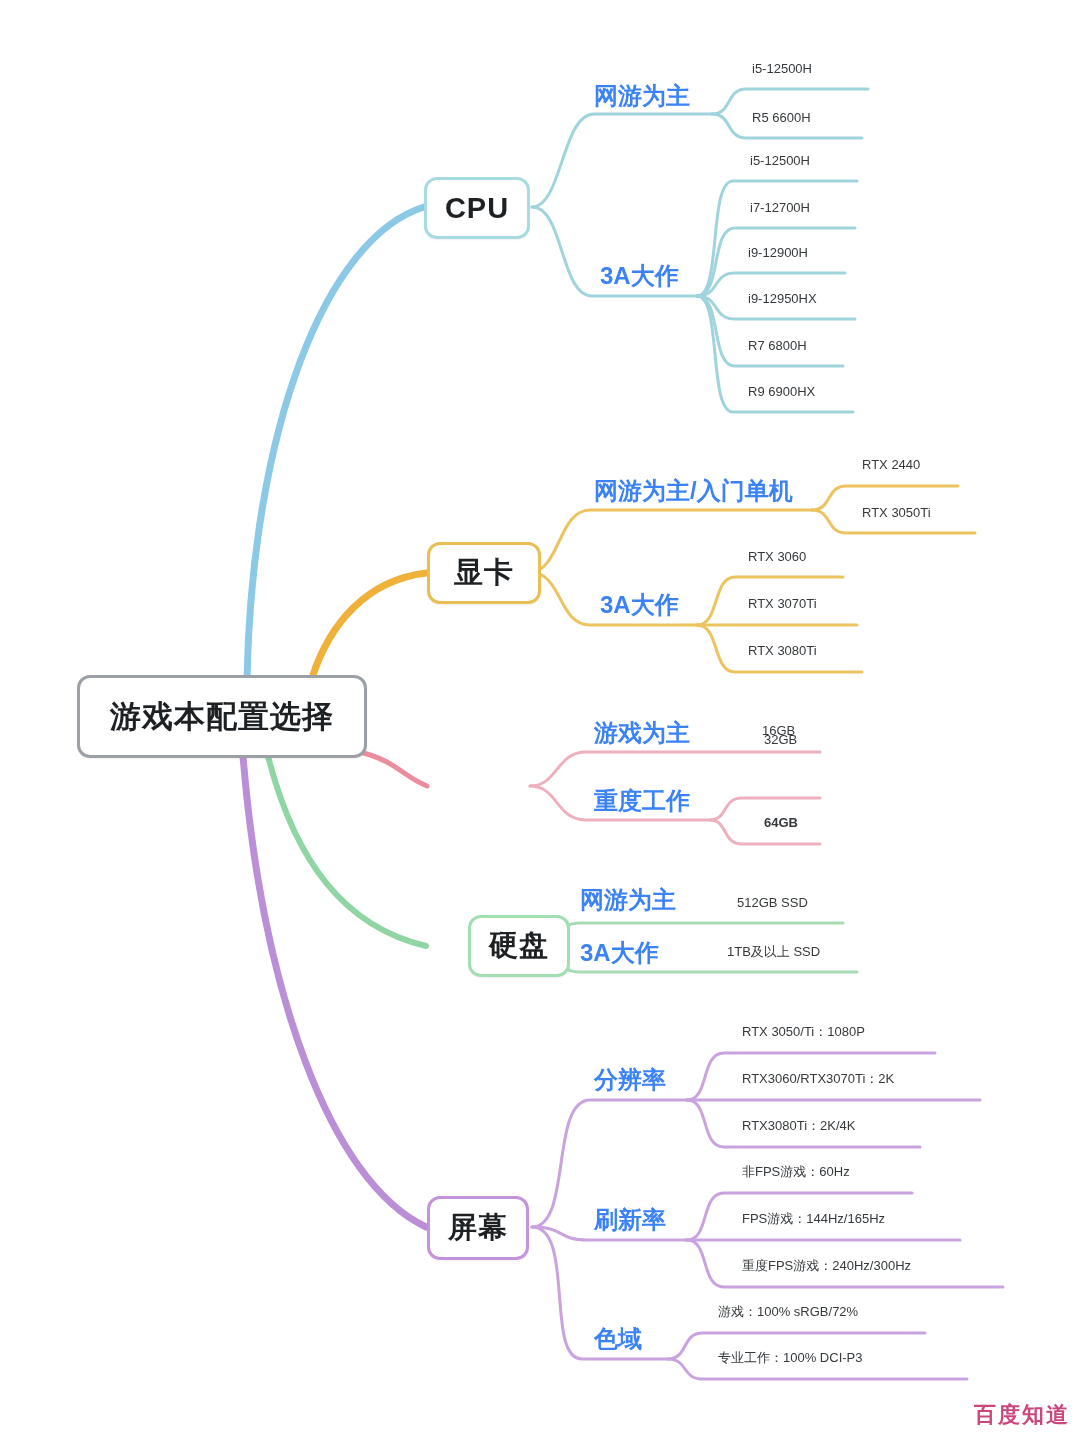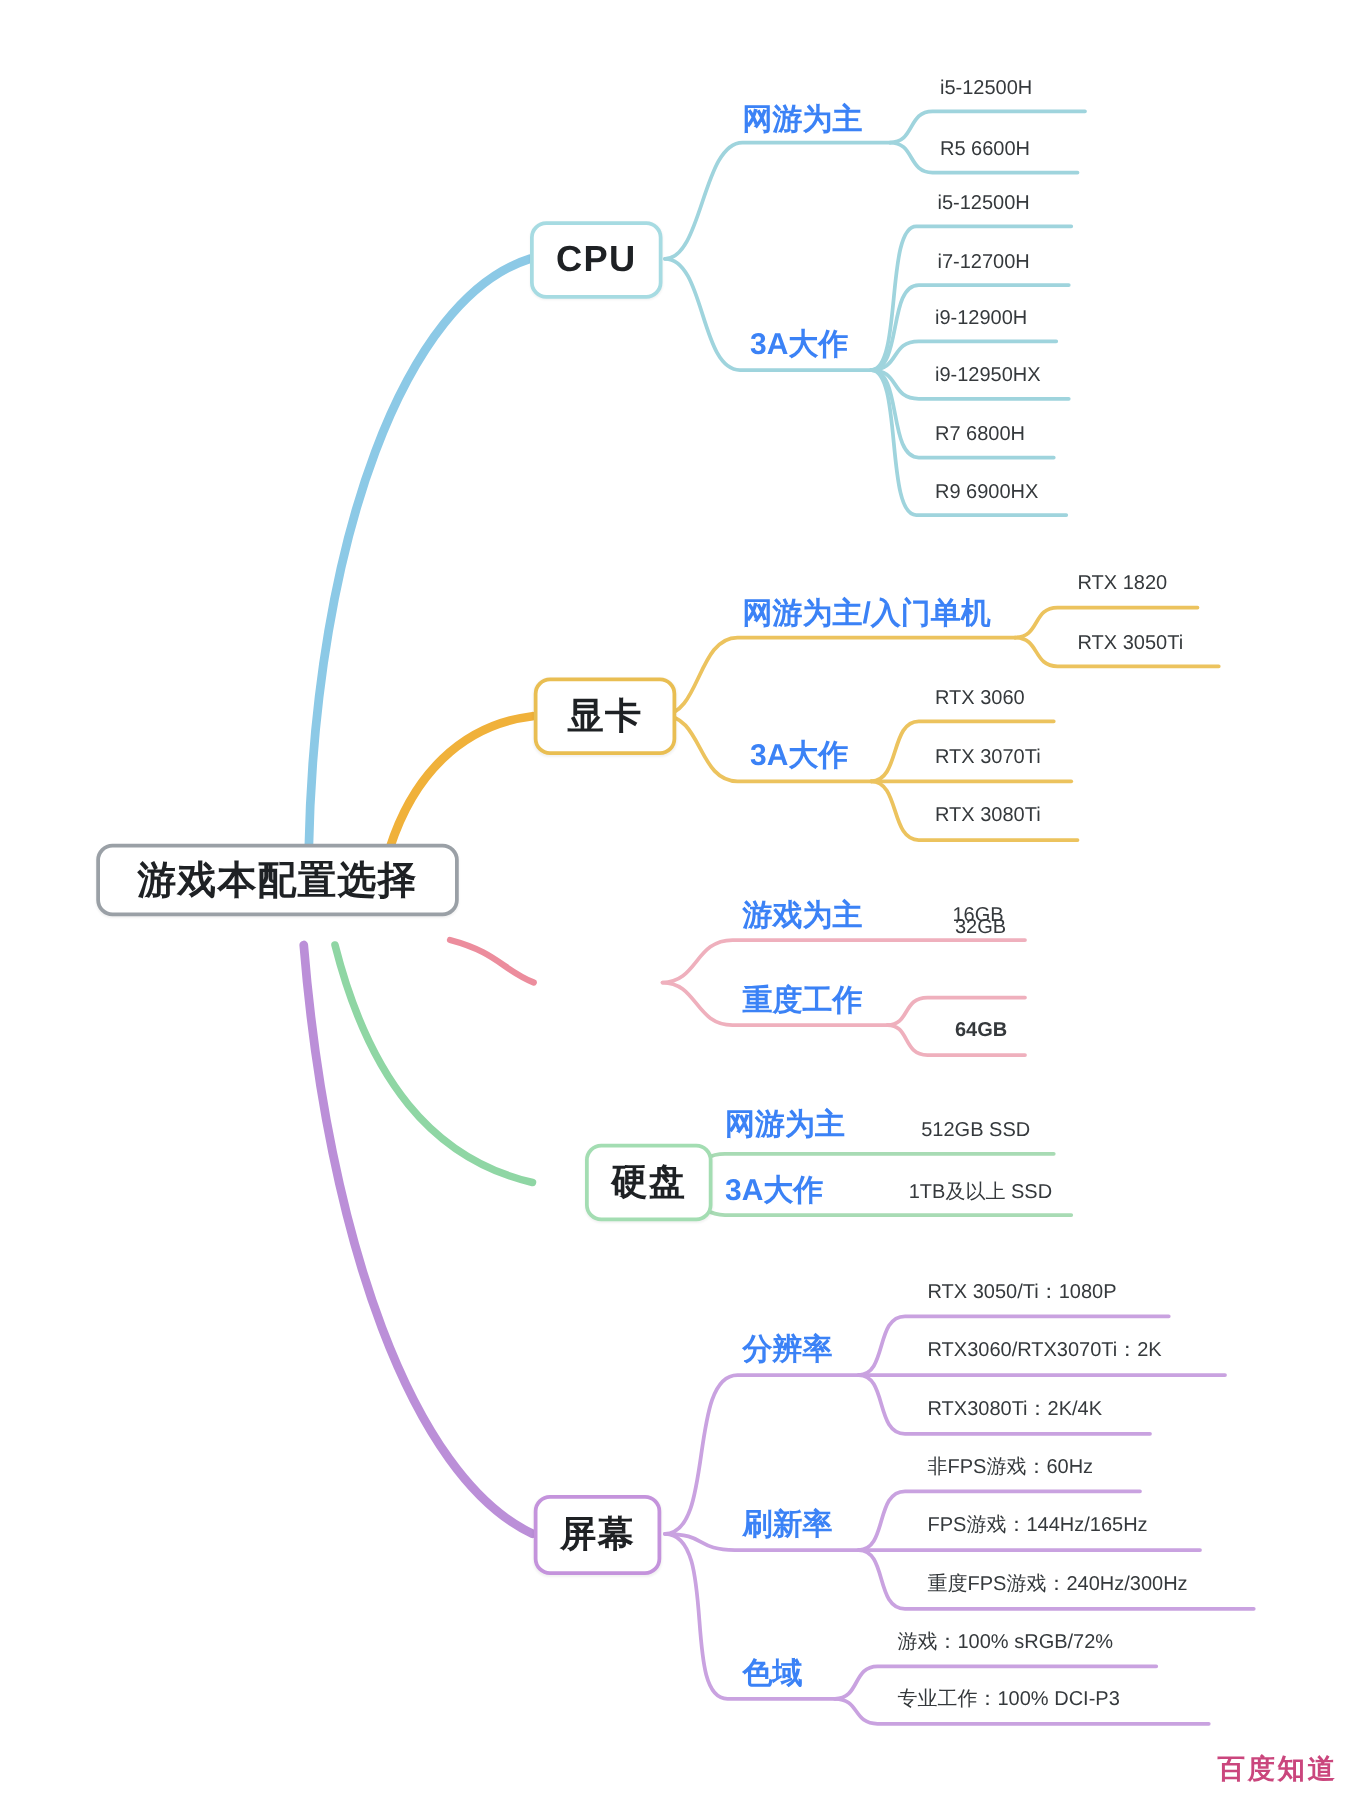--- a/index.html
+++ b/index.html
@@ -16,21 +16,21 @@
     font-weight:bold;color:#1e2124;box-sizing:border-box;
     box-shadow:0 1px 2px rgba(0,0,0,0.06);
   }
   .root{font-size:31px;letter-spacing:1px;}
   .branch{font-size:29px;letter-spacing:1px;}
   .glabel{
     position:absolute;z-index:2;font-size:24px;font-weight:600;color:#3b82f6;
     white-space:nowrap;line-height:1.2;
   }
   .leaf{
-    position:absolute;z-index:2;font-size:16px;font-weight:500;color:#35393c;
+    position:absolute;z-index:2;font-size:13px;font-weight:500;color:#35393c;
     white-space:nowrap;line-height:1.2;
   }
   .watermark{
     position:absolute;z-index:4;right:10px;top:1400px;font-size:22px;
     font-weight:bold;letter-spacing:2px;opacity:0.8;white-space:nowrap;
   }
 </style>
 </head>
 <body>
 
@@ -89,40 +89,40 @@
       <path d="M 532,1227 C 566,1227 556,1240 588,1240 H 687"></path>
       <path d="M 687,1240 C 710,1240 700,1193 724,1193 H 912"></path>
       <path d="M 687,1240 H 960"></path>
       <path d="M 687,1240 C 710,1240 700,1287 724,1287 H 1003"></path>
       <path d="M 532,1227 C 575,1227 545,1359 582,1359 H 668"></path>
       <path d="M 668,1359 C 688,1359 682,1333 702,1333 H 925"></path>
       <path d="M 668,1359 C 688,1359 682,1379 702,1379 H 967"></path>
     </g>
   </svg>
 
-  <div class="node root" style="left: 77px; top: 675px; width: 290px; height: 58px; border-color: rgb(154, 160, 166);">游戏本配置选择</div>
+  <div class="node root" style="left: 77px; top: 675px; width: 290px; height: 83px; border-color: rgb(154, 160, 166);">游戏本配置选择</div>
 
   <div class="node branch" style="left: 424px; top: 177px; width: 106px; height: 62px; border-color: rgb(166, 219, 226);">CPU</div>
   <div class="node branch" style="left: 427px; top: 542px; width: 114px; height: 62px; border-color: rgb(233, 190, 82);">显卡</div>
   <div class="node branch" style="left: 427px; top: 915px; width: 102px; height: 62px; border-color: rgb(163, 221, 178); margin-left: 41px;">硬盘</div>
   <div class="node branch" style="left: 427px; top: 1196px; width: 102px; height: 64px; border-color: rgb(196, 147, 220);">屏幕</div>
 
   <div class="glabel" style="left:594px;top:82px;">网游为主</div>
   <div class="leaf" style="left:752px;top:61px;">i5-12500H</div>
   <div class="leaf" style="left:752px;top:110px;">R5 6600H</div>
   <div class="glabel" style="left:600px;top:262px;">3A大作</div>
   <div class="leaf" style="left:750px;top:153px;">i5-12500H</div>
   <div class="leaf" style="left:750px;top:200px;">i7-12700H</div>
   <div class="leaf" style="left:748px;top:245px;">i9-12900H</div>
   <div class="leaf" style="left:748px;top:291px;">i9-12950HX</div>
   <div class="leaf" style="left:748px;top:338px;">R7 6800H</div>
   <div class="leaf" style="left:748px;top:384px;">R9 6900HX</div>
 
   <div class="glabel" style="left:594px;top:477px;">网游为主/入门单机</div>
-  <div class="leaf" style="left:862px;top:457px;">RTX 1820</div>
+  <div class="leaf" style="left:862px;top:457px;">RTX 2440</div>
   <div class="leaf" style="left:862px;top:505px;">RTX 3050Ti</div>
   <div class="glabel" style="left:600px;top:591px;">3A大作</div>
   <div class="leaf" style="left:748px;top:549px;">RTX 3060</div>
   <div class="leaf" style="left:748px;top:596px;">RTX 3070Ti</div>
   <div class="leaf" style="left:748px;top:643px;">RTX 3080Ti</div>
 
   <div class="glabel" style="left:594px;top:719px;">游戏为主</div>
   <div class="leaf" style="left:762px;top:723px;">16GB</div>
   <div class="glabel" style="left:594px;top:787px;">重度工作</div>
   <div class="leaf" style="left:764px;top:732px;">32GB</div>

